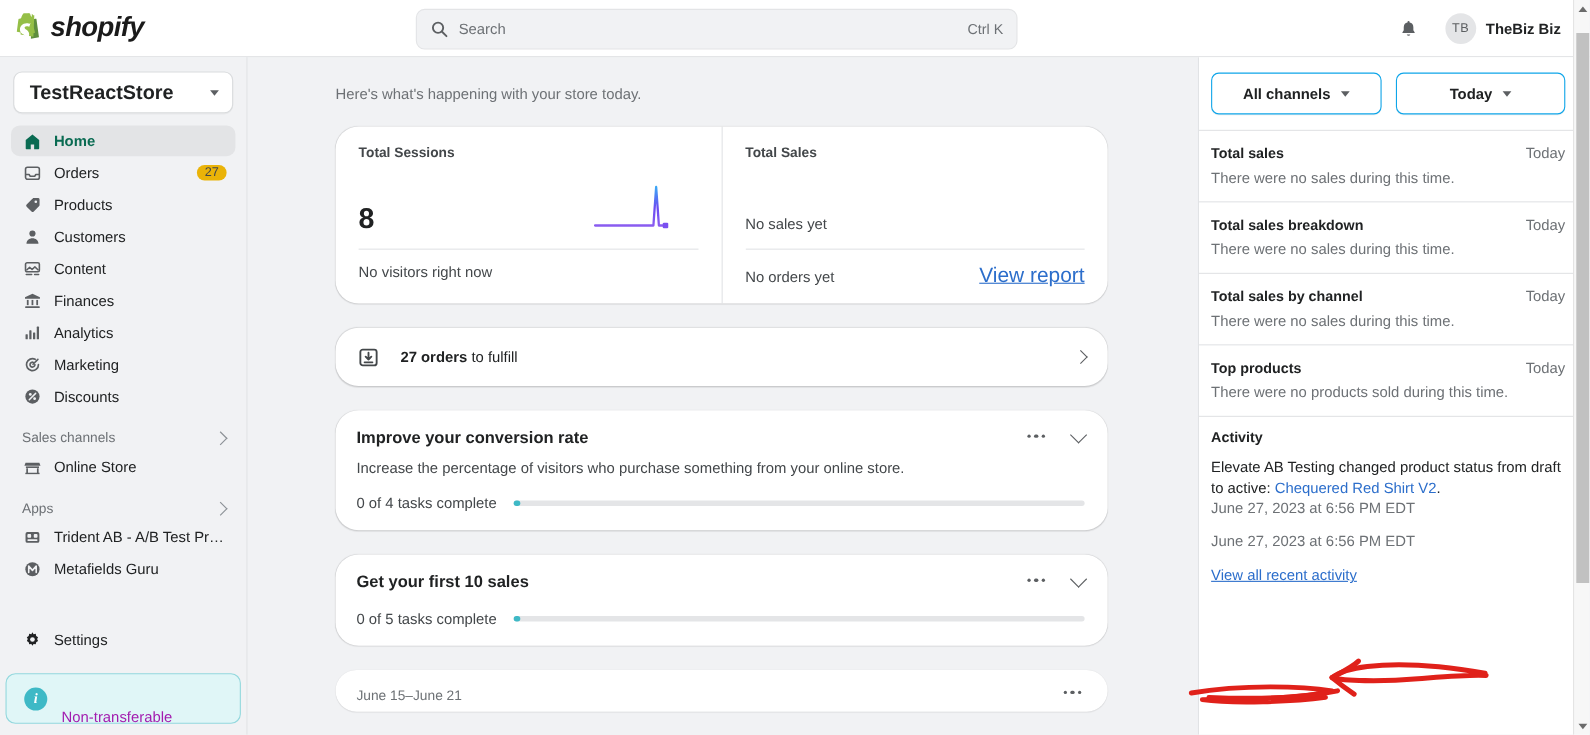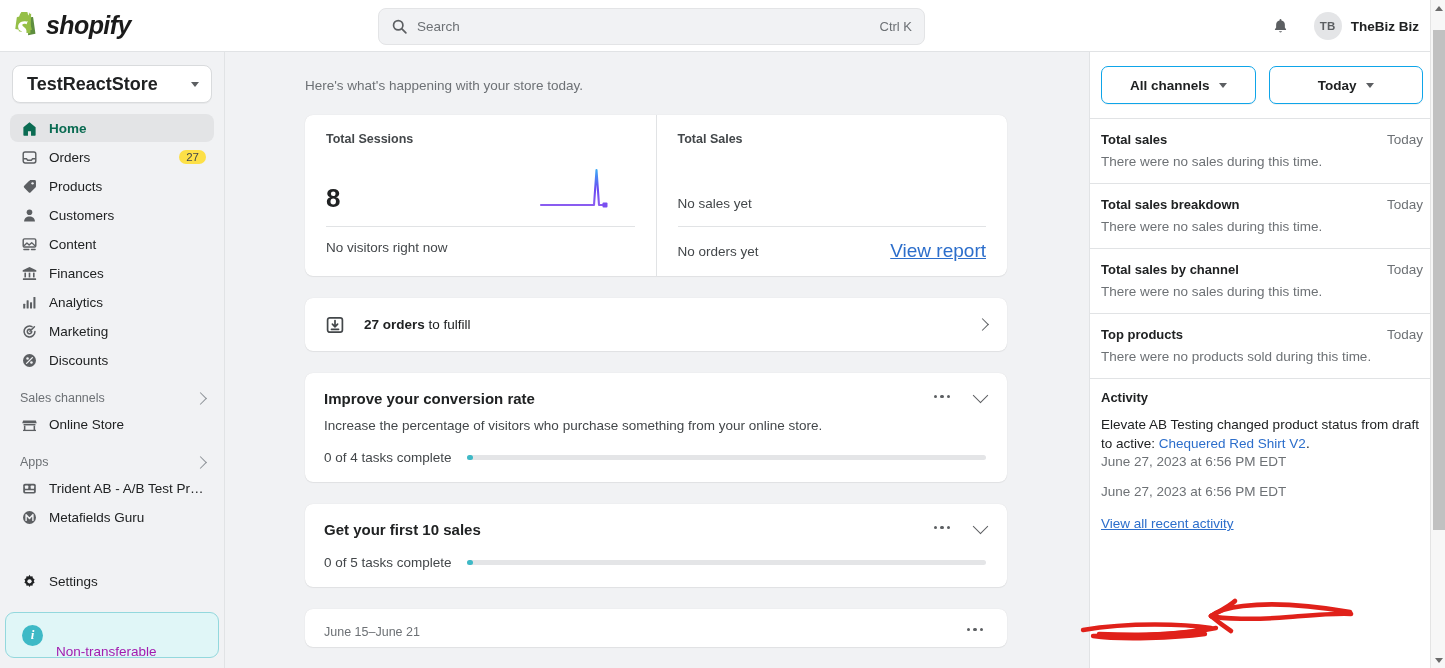--- a/index.html
+++ b/index.html
@@ -27,21 +27,21 @@
     background: #f1f2f4; border: 1px solid #e3e4e6; border-radius: 8px;
     display: flex; align-items: center; padding: 0 12px; cursor: text;
   }
   .search-box .s-icon { width: 17px; height: 17px; margin-right: 9px; flex: 0 0 auto; }
   .search-box .s-ph { font-size: 13.5px; color: #6d7175; flex: 1; }
   .search-box .s-kbd { font-size: 13px; color: #6d7175; }
 
   .topbar-right { position: absolute; right: 22px; top: 0; height: 52px; display: flex; align-items: center; gap: 14px; }
   .bell-btn { width: 30px; height: 30px; display: flex; align-items: center; justify-content: center; border-radius: 6px; cursor: pointer; }
   .user-chip { display: flex; align-items: center; gap: 9px; cursor: pointer; padding: 3px 4px; border-radius: 7px; }
-  .avatar { width: 28px; height: 28px; border-radius: 50%; background: #e4e5e7; color: #5c5f62; font-size: 11.5px; font-weight: 700; display: flex; align-items: center; justify-content: center; letter-spacing: .3px; }
+  .avatar { width: 28px; height: 28px; border-radius: 50%; background: #e4e5e7; color: #5c5f62; font-size: 11.5px; font-weight: 400; display: flex; align-items: center; justify-content: center; letter-spacing: .3px; }
   .user-name { font-size: 13.5px; color: #202223; font-weight: 600; }
 
   
   .body-row { flex: 1; display: flex; min-height: 0; position: relative; }
 
   
   .sidebar { width: 225px; min-width: 225px; background: #f1f2f4; border-right: 1px solid #e1e3e5; padding: 0 10px; position: relative; }
   .store-select {
     margin: 13px 2px 11px 2px; height: 38px; background: #fff;
     border: 1px solid #d9dbdd; border-radius: 8px;
@@ -53,41 +53,41 @@
   .caret { width: 0; height: 0; border-left: 4.5px solid transparent; border-right: 4.5px solid transparent; border-top: 5px solid #5c5f62; }
 
   .nav-item {
     display: flex; align-items: center; height: 28px; border-radius: 8px;
     padding: 0 8px 0 10px; margin-bottom: 1px; cursor: pointer; gap: 10px;
   }
   .nav-item.active { background: #e3e4e6; }
   .nav-item .nav-ico { width: 19px; height: 19px; display: flex; align-items: center; justify-content: center; flex: 0 0 auto; }
   .nav-item .nav-label { font-size: 13.5px; color: #202223; flex: 1; white-space: nowrap; overflow: hidden; text-overflow: ellipsis; }
   .nav-item.active .nav-label { color: #0a6b52; font-weight: 600; }
-  .nav-badge { background: #fde047; color: #43474a; font-size: 11.5px; border-radius: 9px; padding: 1px 7px; font-weight: 500; }
+  .nav-badge { background: #eab308; color: #43474a; font-size: 11.5px; border-radius: 9px; padding: 1px 7px; font-weight: 500; }
 
   .nav-section { display: flex; align-items: center; justify-content: space-between; padding: 16px 9px 5px 10px; }
   .nav-section span { font-size: 12.5px; color: #6d7175; font-weight: 500; }
   .chev-r { width: 9px; height: 9px; border-right: 1.6px solid #8c9196; border-top: 1.6px solid #8c9196; transform: rotate(45deg); }
 
   .settings-row { position: absolute; left: 10px; bottom: 72px; right: 10px; }
   .banner {
     position: absolute; left: 5px; right: 5px; bottom: 10px;
     background: #e0f6f7; border: 1px solid #93d8dd; border-radius: 9px;
     height: 46px; display: flex; align-items: center; gap: 13px; padding: 0 16px;
   }
   .banner .i-badge { width: 21px; height: 21px; border-radius: 50%; background: #3eb9c6; color: #fff; font-size: 13px; font-weight: 700; font-style: italic; display: flex; align-items: center; justify-content: center; font-family: "Liberation Serif", serif; }
   .banner span.b-txt { font-size: 13.5px; color: #a21caf; margin-top: 32px; }
 
   
   .main { flex: 1; min-width: 0; overflow: hidden; padding: 0 0 0 0; position: relative; }
   .main-inner { padding: 26px 82px 0 80px; max-width: 100%; }
   .greeting { font-size: 13.5px; color: #6d7175; margin-bottom: 22px; }
 
-  .card { background: #fff; border-radius: 8px; box-shadow: 0 1px 1px rgba(0,0,0,0.06), 0 0 1px rgba(0,0,0,0.12); }
+  .card { background: #fff; border-radius: 21px; box-shadow: 0 1px 1px rgba(0,0,0,0.06), 0 0 1px rgba(0,0,0,0.12); }
 
   .metrics { display: flex; margin-bottom: 22px; }
   .metric { flex: 1; padding: 17px 21px 14px 21px; position: relative; }
   .metric + .metric { border-left: 1px solid #e1e3e5; }
   .metric-title { font-size: 12.5px; color: #43474a; font-weight: 600; margin-bottom: 17px; }
   .metric-row { display: flex; align-items: flex-end; justify-content: space-between; min-height: 48px; }
   .metric-value { font-size: 26px; font-weight: 600; color: #202223; line-height: 1; }
   .metric-empty { font-size: 13.5px; color: #43474a; }
   .spark { width: 96px; height: 46px; }
   .metric-div { border-top: 1px solid #e1e3e5; margin: 15px 0 0 0; }

